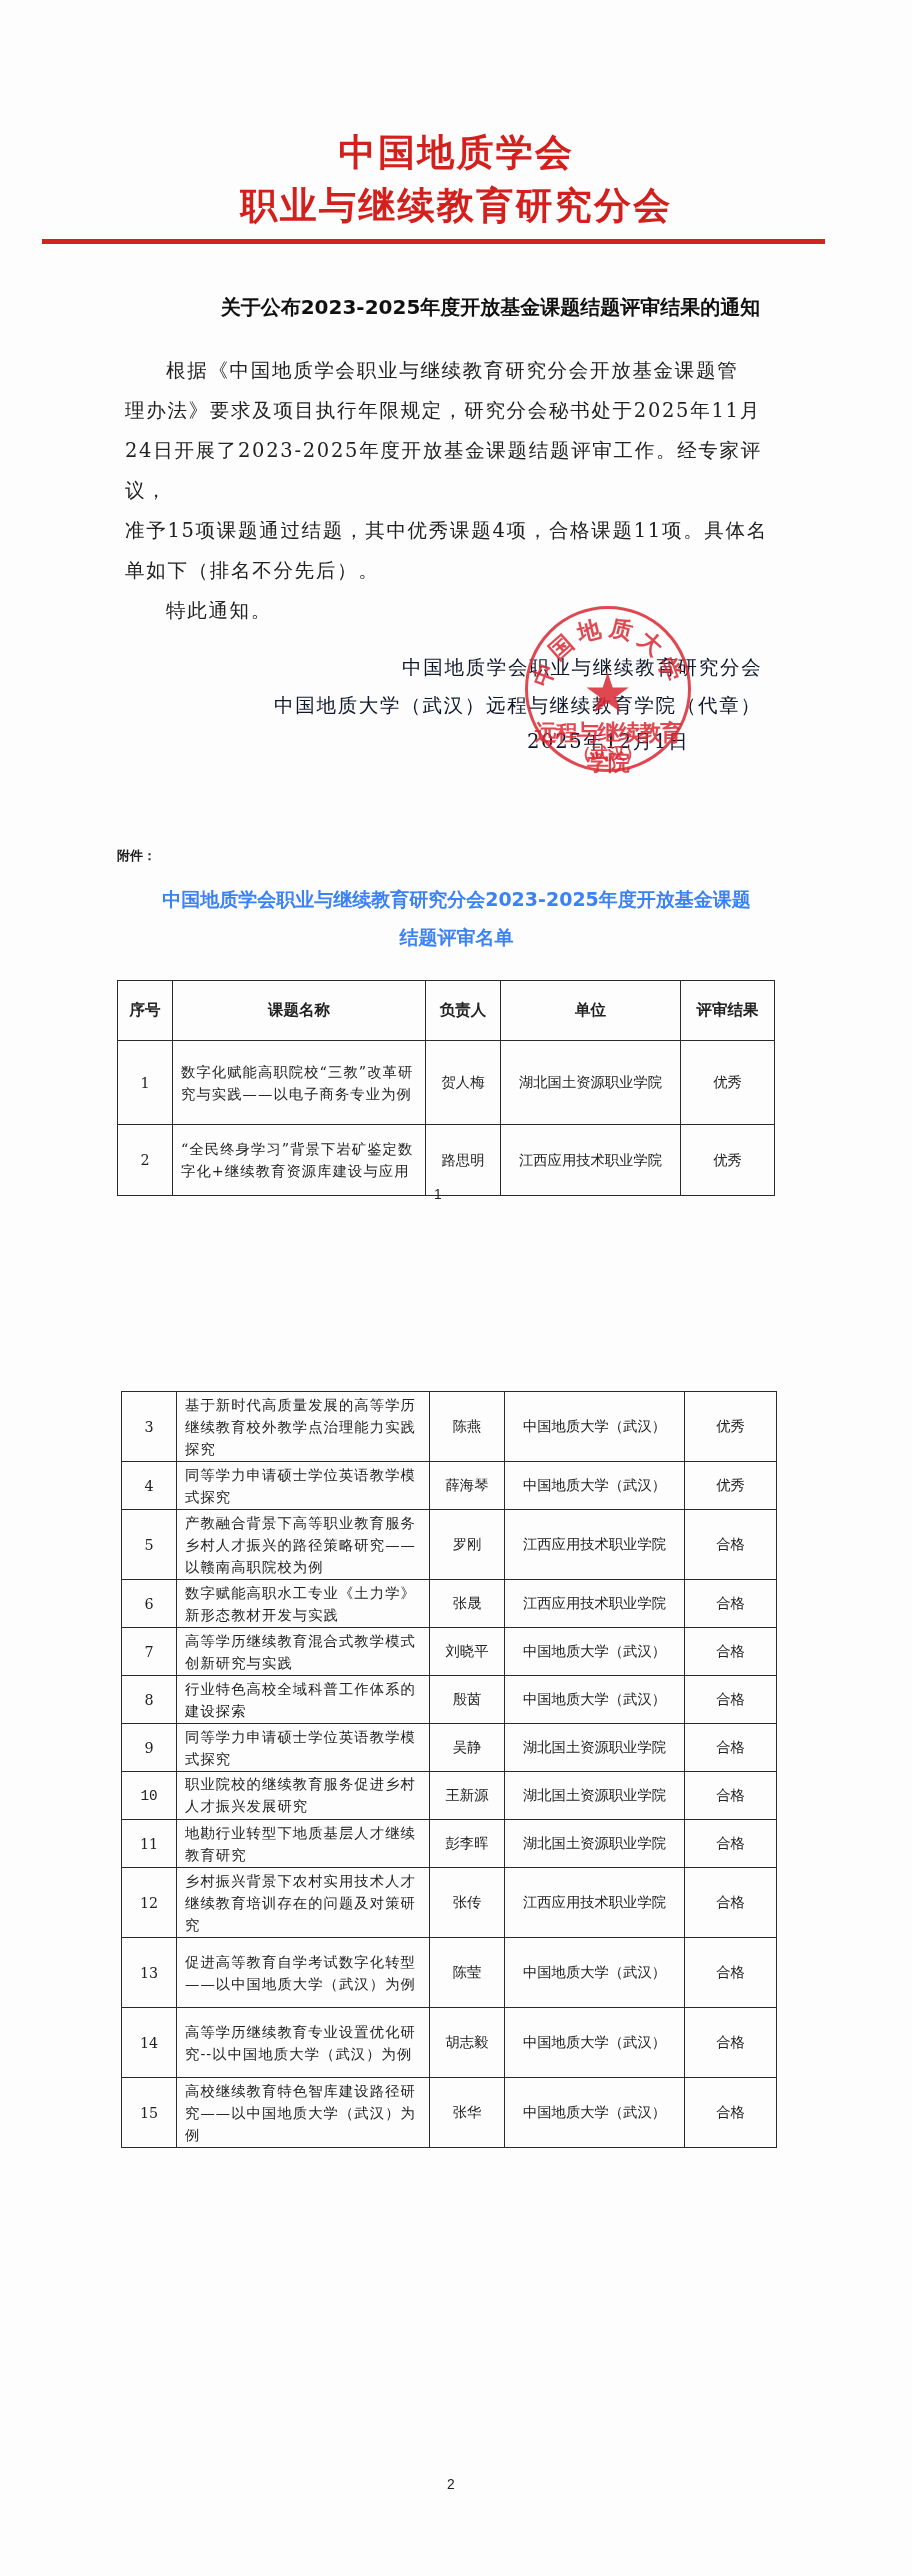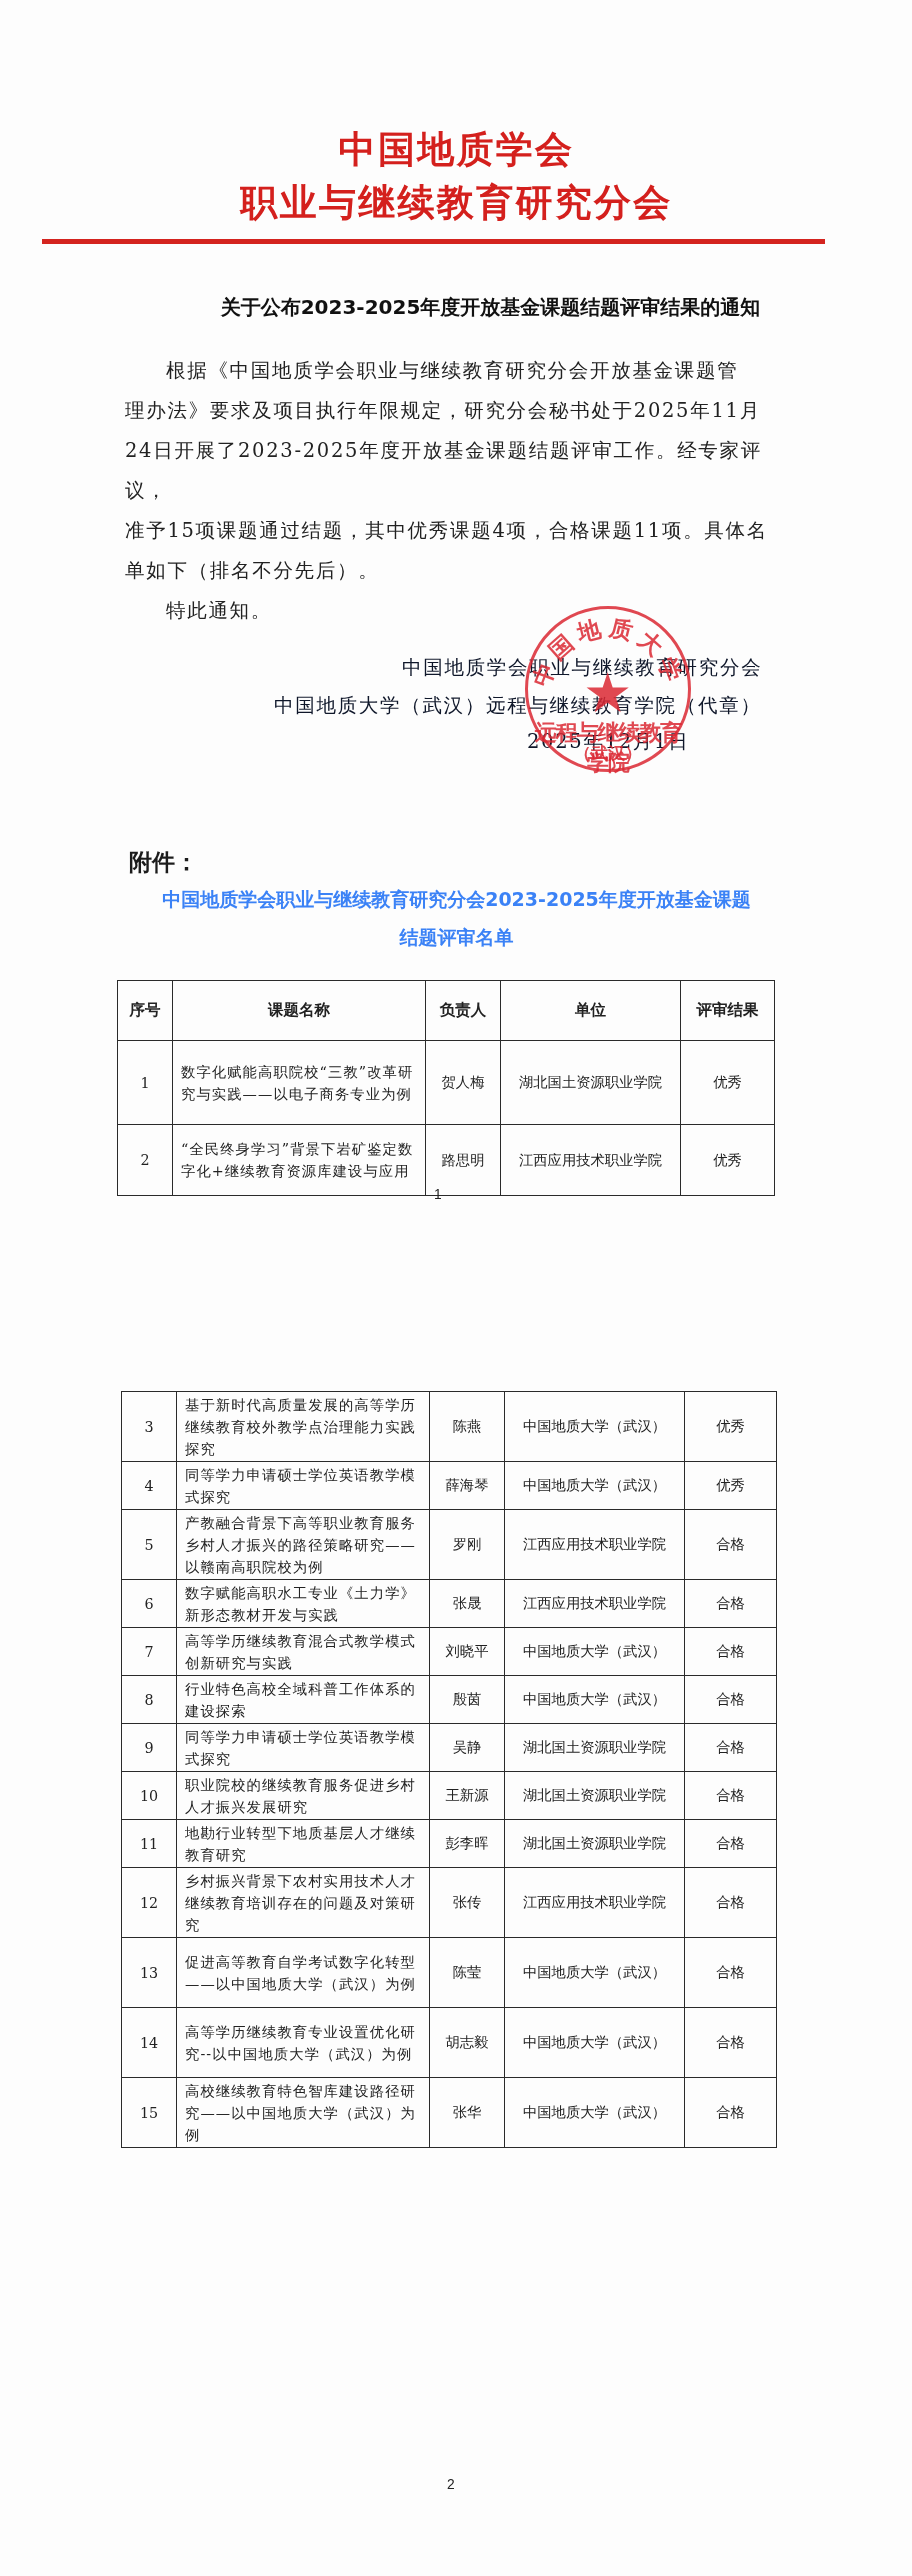--- a/index.html
+++ b/index.html
@@ -5,21 +5,21 @@
   html, body { margin:0; padding:0; }
   body {
     width:913px; height:2576px; position:relative; overflow:hidden;
     background:#fdfdfd;
     font-family:"DejaVu Serif", "Liberation Serif", serif;
     color:#1c1c1c;
   }
   .abs { position:absolute; }
   .org-title {
     left:0; width:913px; text-align:center;
-    color:#d4201d; font-family:Liberation Mono, monospace; font-weight:bold;
+    color:#d4201d; font-family:Liberation Serif, serif; font-weight:bold;
     font-size:37px; letter-spacing:2.3px; line-height:1;
   }
   .red-rule { left:42px; width:783px; height:5.2px; background:#d4241f; top:239px; }
   .notice-title {
     left:0; width:913px; text-align:center; top:294px;
     font-family:"DejaVu Sans", sans-serif; font-weight:bold; font-size:20px; color:#111;
     letter-spacing:0px;
     padding-left:34px;
   }
   .para {
@@ -28,21 +28,21 @@
   .para .indent { padding-left:41px; }
   .sig { font-size:19.5px; letter-spacing:1.7px; color:#0f172a; white-space:nowrap; }
   .seal {
     left:525px; top:606px; width:166px; height:166px; border-radius:50%;
     border:3.4px solid rgba(218,40,50,0.85); box-sizing:border-box;
   }
   .seal-arc { position:absolute; color:rgba(218,40,50,0.85); font-family:"DejaVu Sans", sans-serif; font-weight:bold; }
   .seal-star { left:55px; top:57px; font-size:55px; line-height:1; color:rgba(218,40,50,0.85); }
   .seal-line { left:0; width:100%; text-align:center; font-size:22px; top:109px; letter-spacing:-1.1px;}
   .seal-wh { left:0; width:100%; text-align:center; font-size:17px; top:133px; }
-  .attach-label { left:129px; top:847px; font-family:"DejaVu Sans", sans-serif; font-weight:bold; font-size:23px; }
+  .attach-label { left:117px; top:847px; font-family:"DejaVu Sans", sans-serif; font-weight:bold; font-size:13px; }
   .list-title {
     left:0; width:913px; text-align:center; font-family:"DejaVu Sans", sans-serif; font-weight:bold; font-size:19px; color:#3b82f6;
   }
   table.grid {
     position:absolute; border-collapse:collapse; table-layout:fixed;
     font-size:14.3px; color:#222;
   }
   table.grid td, table.grid th {
     border:1.1px solid #2a2a2a; padding:0 6.9px; vertical-align:middle;
   }
@@ -177,21 +177,21 @@
     <td class="c">中国地质大学（武汉）</td>
     <td class="c">合格</td>
   </tr>
   <tr style="height:48px;">
     <td class="c">9</td>
     <td class="t">同等学力申请硕士学位英语教学模式探究</td>
     <td class="c">吴静</td>
     <td class="c">湖北国土资源职业学院</td>
     <td class="c">合格</td>
   </tr>
-  <tr style="height:48px;">
+  <tr style="height:48px;font-family:Liberation Mono, monospace;">
     <td class="c">10</td>
     <td class="t">职业院校的继续教育服务促进乡村人才振兴发展研究</td>
     <td class="c">王新源</td>
     <td class="c">湖北国土资源职业学院</td>
     <td class="c">合格</td>
   </tr>
   <tr style="height:48px;">
     <td class="c">11</td>
     <td class="t">地勘行业转型下地质基层人才继续教育研究</td>
     <td class="c">彭李晖</td>

